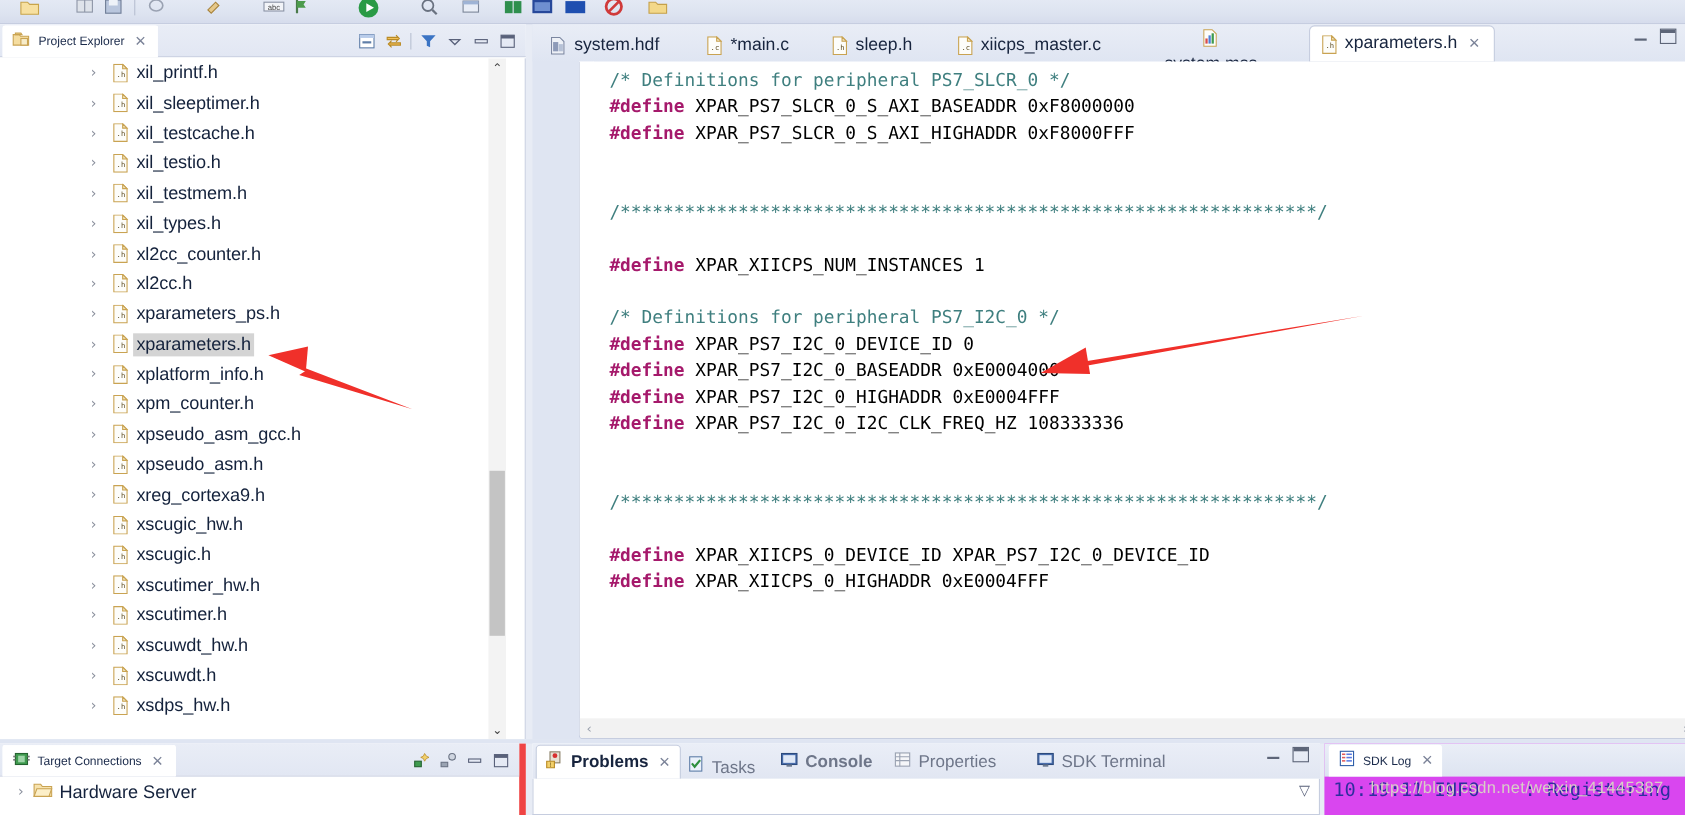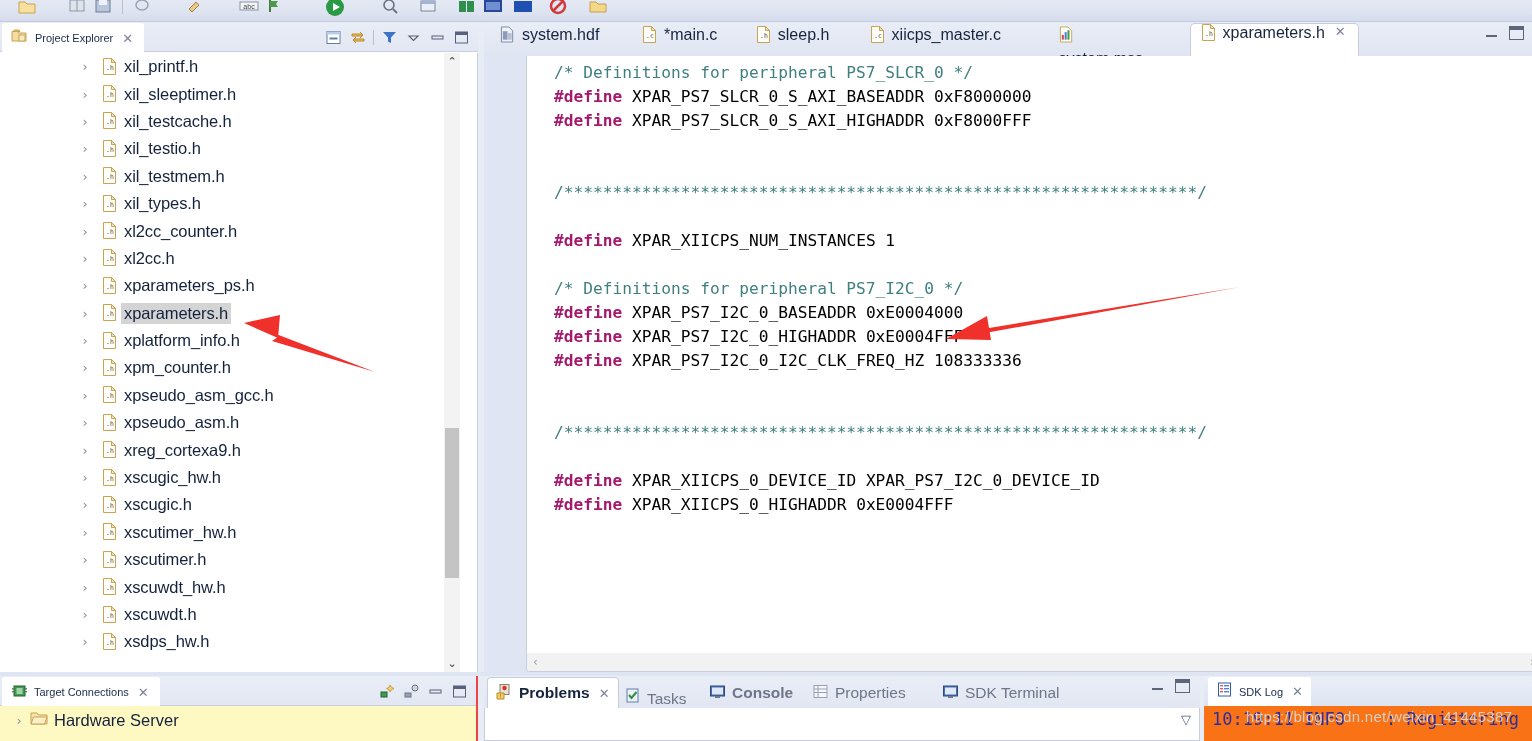--- a/index.html
+++ b/index.html
@@ -115,21 +115,21 @@
   .editor-panel {
     position: absolute; left: 484px; top: 22px; width: 1048px; height: 650px;
     background: #dfe5f2;
   }
   .editor-tabbar {
     position: relative; height: 34px;
     background: linear-gradient(180deg,#e9edf6 0%,#dfe5f2 100%);
   }
   .ed-tab {
     position: absolute; top: 4px; height: 30px;
-    display: flex; gap: 7px;
+    display: flex; align-items: center; gap: 7px;
     padding: 0 12px 0 10px; white-space: nowrap;
   }
   .ed-tab-label { font-size: 16px; color: #17243e; }
   .ed-tab.active {
     background: #ffffff; border-radius: 4px 4px 0 0;
     top: 2px; height: 32px;
     box-shadow: 0 0 0 1px #c6cddf;
   }
   .ed-win-btns {
     position: absolute; right: 8px; top: 4px; display: flex; gap: 10px; align-items: center;
@@ -172,21 +172,21 @@
     position: absolute; left: 0; top: 0; width: 13px; height: 590px;
     background: #ffffff; border-right: 1px solid #ffffff;
   }
 
   
   .annot { position: absolute; pointer-events: none; }
 
   
   .bottom-left {
     position: absolute; left: 0; top: 676px; width: 478px; height: 65px;
-    background: #fef9c3; border-right: 2px solid #ef4444;
+    background: #ffffff; border-right: 6px solid #ef4444;
   }
   .bl-tabbar {
     position: relative; height: 30px;
     background: linear-gradient(180deg,#e9edf6 0%,#e2e7f3 100%);
     border-bottom: 1px solid #c9d0e2;
   }
   .bottom-mid {
     position: absolute; left: 484px; top: 676px; width: 716px; height: 65px;
     background: #ffffff;
   }
@@ -198,21 +198,21 @@
     position: absolute; top: 2px; height: 30px; display: flex; align-items: center; gap: 6px;
     padding: 0 8px; white-space: nowrap;
   }
   .bm-tab.active { background: #ffffff; border-radius: 3px 3px 0 0; box-shadow: 0 -1px 0 #c6cddf, 1px 0 0 #c6cddf, -1px 0 0 #c6cddf; }
   .bm-label { font-size: 15.5px; color: #17243e; }
   .bm-label.dim { color: #6e7689; }
   .bm-label.bold { font-weight: bold; }
 
   .bottom-right {
     position: absolute; left: 1204px; top: 676px; width: 328px; height: 65px;
-    background: #f97316;
+    background: #d946ef;
   }
   .br-tabbar {
     position: relative; height: 30px;
     background: linear-gradient(180deg,#eaeef7 0%,#dde4f1 100%);
   }
   .br-tab {
     position: absolute; left: 4px; top: 1px; height: 29px;
     display: flex; align-items: center; gap: 6px; padding: 0 8px;
     background: #ffffff; border-radius: 3px 3px 0 0;
   }
@@ -725,20 +725,21 @@
           <div class="code-line"><span class="tok-comment">/* Definitions for peripheral PS7_SLCR_0 */</span></div>
           <div class="code-line"><span class="tok-define">#define</span><span> XPAR_PS7_SLCR_0_S_AXI_BASEADDR 0xF8000000</span></div>
           <div class="code-line"><span class="tok-define">#define</span><span> XPAR_PS7_SLCR_0_S_AXI_HIGHADDR 0xF8000FFF</span></div>
           <div class="code-line">&nbsp;</div>
           <div class="code-line">&nbsp;</div>
           <div class="code-line"><span class="tok-comment">/*****************************************************************/</span></div>
           <div class="code-line">&nbsp;</div>
           <div class="code-line"><span class="tok-define">#define</span><span> XPAR_XIICPS_NUM_INSTANCES 1</span></div>
           <div class="code-line">&nbsp;</div>
           <div class="code-line"><span class="tok-comment">/* Definitions for peripheral PS7_I2C_0 */</span></div>
+          <div class="code-line"><span class="tok-define">#define</span><span> XPAR_PS7_I2C_0_DEVICE_ID 0</span></div>
           <div class="code-line"><span class="tok-define">#define</span><span> XPAR_PS7_I2C_0_BASEADDR 0xE0004000</span></div>
           <div class="code-line"><span class="tok-define">#define</span><span> XPAR_PS7_I2C_0_HIGHADDR 0xE0004FFF</span></div>
           <div class="code-line"><span class="tok-define">#define</span><span> XPAR_PS7_I2C_0_I2C_CLK_FREQ_HZ 108333336</span></div>
           <div class="code-line">&nbsp;</div>
           <div class="code-line">&nbsp;</div>
           <div class="code-line"><span class="tok-comment">/*****************************************************************/</span></div>
           <div class="code-line">&nbsp;</div>
           <div class="code-line"><span class="tok-define">#define</span><span> XPAR_XIICPS_0_DEVICE_ID XPAR_PS7_I2C_0_DEVICE_ID</span></div>
           <div class="code-line"><span class="tok-define">#define</span><span> XPAR_XIICPS_0_HIGHADDR 0xE0004FFF</span></div>
         </div>

